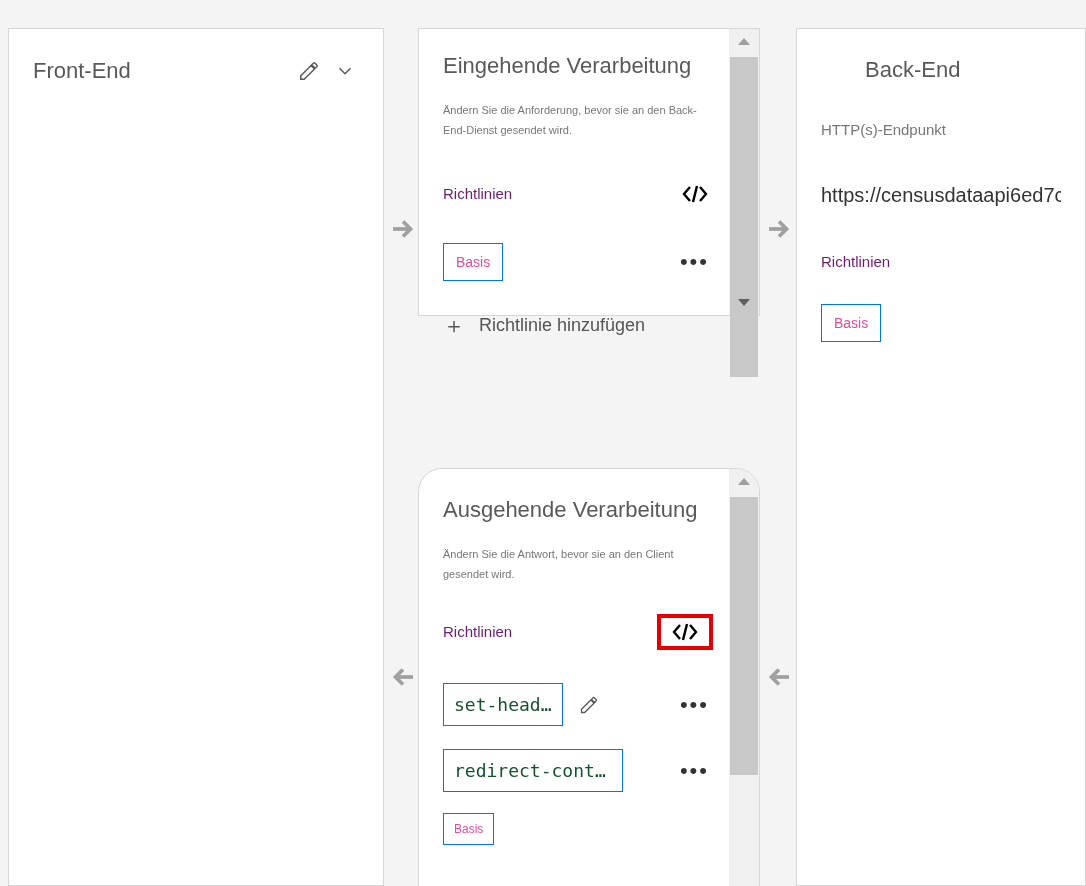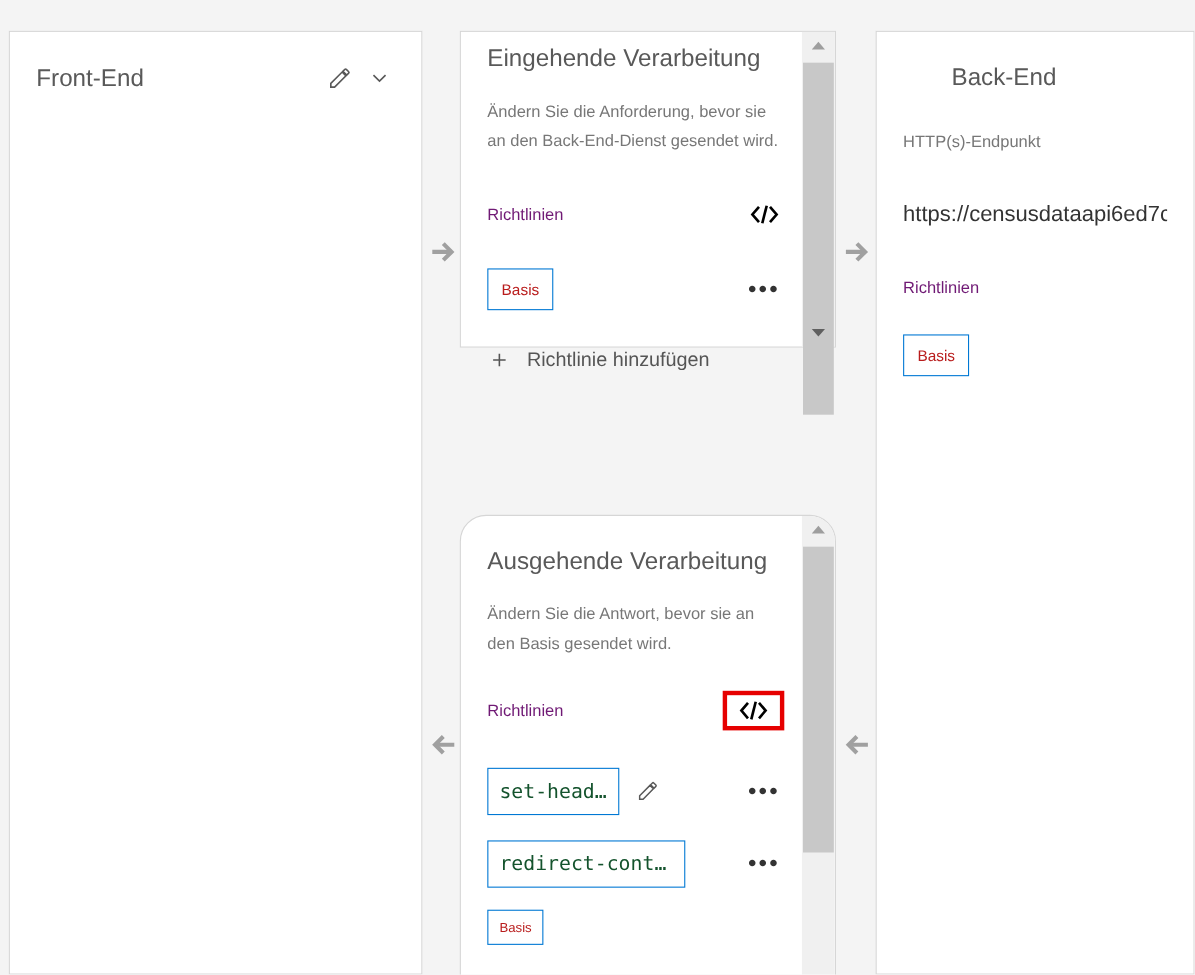--- a/index.html
+++ b/index.html
@@ -20,28 +20,28 @@
     position: absolute;
     background: #fff;
     border: 1px solid #d6d6d6;
   }
   
   .frontend { left: 8px; top: 28px; width: 376px; height: 858px; padding: 28px 24px; }
   .frontend-header { display: flex; align-items: center; }
   .frontend-title { font-size: 22px; color: #595959; flex: 1; }
   .iconbtn { width: 28px; height: 28px; display: flex; align-items: center; justify-content: center; cursor: pointer; margin-left: 8px; color:#595959; }
   
-  .inbound { left: 418px; top: 28px; width: 342px; height: 288px; padding: 11px 8px 12px 24px; }
+  .inbound { left: 418px; top: 28px; width: 342px; height: 288px; padding: 24px 8px 12px 24px; }
   .title { font-size: 22px; color: #595959; margin-bottom: 22px; }
-  .desc { font-size: 15px; color: #777; line-height: 1.8; margin-bottom: 34px; padding-right: 42px;}
+  .desc { font-size: 11px; color: #777; line-height: 1.8; margin-bottom: 34px; padding-right: 42px;}
   .row { display: flex; align-items: center; height: 38px; }
   .label { font-size: 15px; color: #701a75; flex:1; }
   .codeicon { width: 28px; height: 28px; display:flex; align-items:center; justify-content:center; cursor:pointer; margin-right: 42px;}
   .badge {
-    display: inline-block; border: 1px solid #0078d4; color: #b91c1c;
+    display: inline-block; border: 1px solid #0078d4; color: #ec4899;
     font-size: 14px; padding: 10px 12px; cursor: pointer;
   }
   .badge.small { font-size: 12px; padding: 8px 10px; }
   .dots { font-size: 22px; letter-spacing: 2px; cursor:pointer; color:#333; margin-right: 42px;}
   .addrow { display:flex; align-items:center; margin-top: 30px; font-size: 18px; color:#555; }
   .addrow .plus { font-size: 22px; margin-right: 14px; color:#555; }
   .scrollbar {
     position: absolute; right: 0; top: 0; width: 30px; height: 100%;
     background: #f0f0f0;
   }
@@ -161,21 +161,21 @@
 
   <div class="arrow" style="left:762px; top:660px;">
     <svg width="30" height="30" viewBox="0 0 24 24" fill="none" stroke="#a0a0a0" stroke-width="3">
       <line x1="20" y1="12" x2="6" y2="12"></line>
         <polyline points="12 6 6 12 12 18"></polyline>
     </svg>
   </div>
 
   <div class="panel outbound">
     <div class="title">Ausgehende Verarbeitung</div>
-    <div class="desc" style="margin-bottom:28px;">Ändern Sie die Antwort, bevor sie an den Basis gesendet wird.</div>
+    <div class="desc" style="margin-bottom:28px;">Ändern Sie die Antwort, bevor sie an den Client gesendet wird.</div>
     <div class="row">
       <div class="label">Richtlinien</div>
       <span class="redbox">
         <svg width="28" height="24" viewBox="0 0 28 20" fill="none" stroke="#000" stroke-width="2.4">
           <polyline points="9 3 3 10 9 17"></polyline>
             <polyline points="19 3 25 10 19 17"></polyline>
             <line x1="16" y1="2" x2="12" y2="18"></line>
         </svg>
       </span>
     </div>

